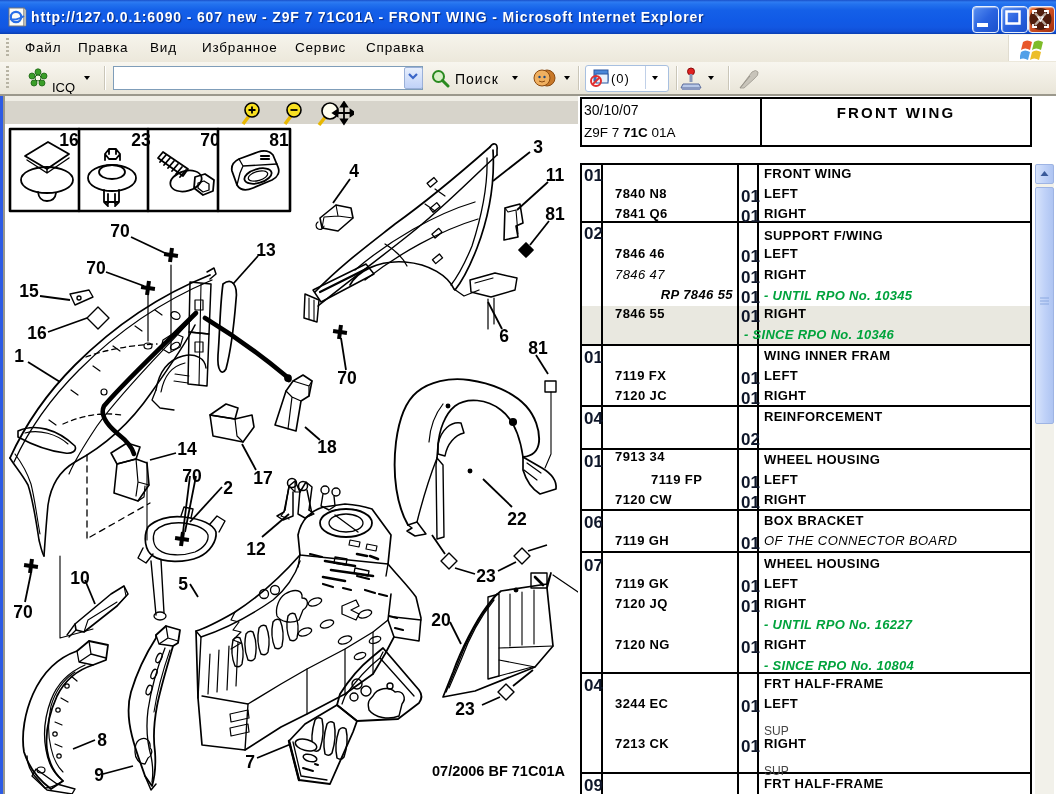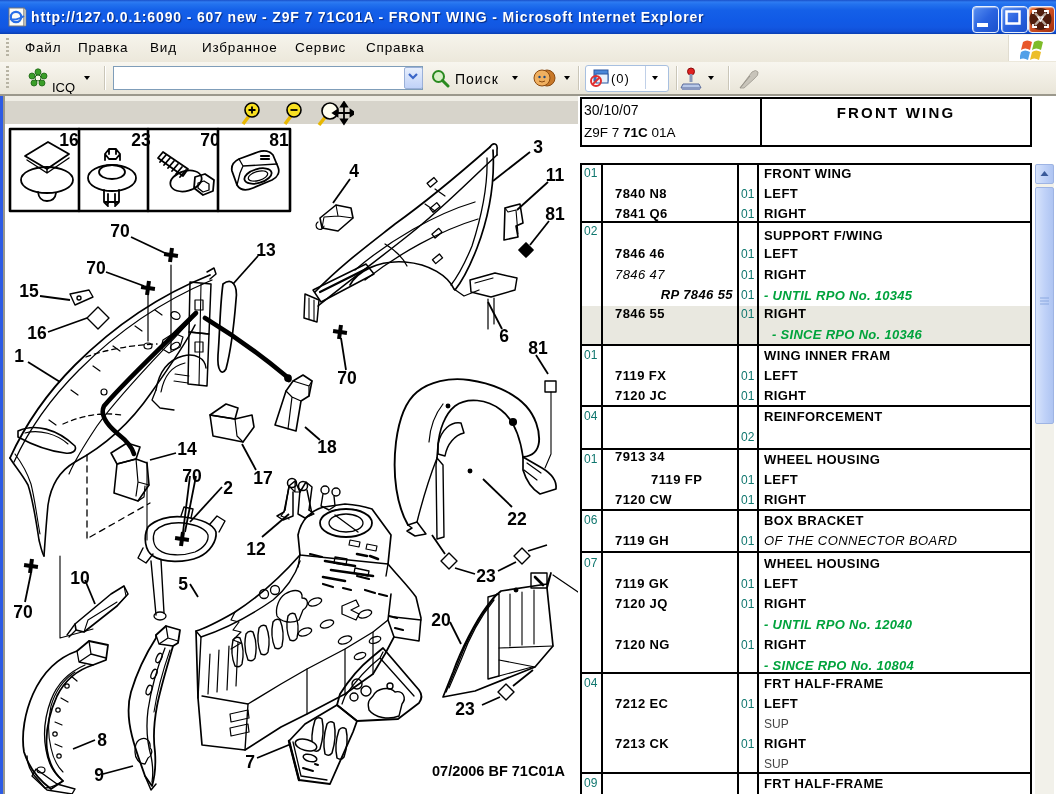--- a/index.html
+++ b/index.html
@@ -33,24 +33,24 @@
   
   #blueedge{left:0;top:96px;width:3px;height:698px;background:#2d5be4;}
   #grayedge{left:3px;top:96px;width:2px;height:698px;background:#9b988c;}
   #leftpane{left:5px;top:96px;width:573px;height:698px;background:#fff;}
   #zoomstrip{left:5px;top:101px;width:573px;height:23px;background:#d7d4cb;}
   #strip2{left:5px;top:96px;width:573px;height:5px;background:#efede5;}
   
   #rightpane{left:578px;top:96px;width:478px;height:698px;background:#fff;}
   .blk{position:absolute;background:#000;}
   .cellt{position:absolute;font-weight:bold;font-size:13px;color:#000;white-space:nowrap;letter-spacing:.4px;}
-  .idx{position:absolute;font-size:12px;color:#0f766e;font-weight:normal;}
+  .idx{position:absolute;font-size:17px;color:#0f172a;font-weight:bold;}
   .grn{color:#00a33c;font-style:italic;font-weight:bold;font-size:13px;letter-spacing:.3px;}
   .ital{font-style:italic;font-weight:normal;}
-  .sup{font-weight:normal;font-size:12px;color:#444;}
+  .sup{font-weight:normal;font-size:12px;color:#444;margin-top:7px;}
   #hl{left:582px;top:306px;width:448px;height:38px;background:#e9e8e0;}
   
   #sbtrack{left:1035px;top:164px;width:19px;height:630px;background:#f2f1ea;}
   .sbbtn{position:absolute;left:1035px;width:19px;border-radius:2px;
     background:linear-gradient(90deg,#d7e3fb,#c0d2f8 50%,#aec4f2);border:1px solid #9eb4e4;box-sizing:border-box;}
 </style>
 </head>
 <body>
 
 <div class="abs" id="titlebar"></div>
@@ -580,21 +580,21 @@
 <div class="cellt" style="left:764px;top:246px">LEFT</div>
 <div class="cellt ital" style="left:615px;top:267px">7846 47</div>
 <div class="idx" style="left:741px;top:268px">01</div>
 <div class="cellt" style="left:764px;top:267px">RIGHT</div>
 <div class="cellt" style="left:615px;top:287px;width:118px;text-align:right;font-style:italic">RP 7846 55</div>
 <div class="idx" style="left:741px;top:288px">01</div>
 <div class="grn abs" style="left:764px;top:288px">- UNTIL RPO No. 10345</div>
 <div class="cellt" style="left:615px;top:306px">7846 55</div>
 <div class="idx" style="left:741px;top:307px">01</div>
 <div class="cellt" style="left:764px;top:306px">RIGHT</div>
-<div class="grn abs" style="left:772px;top:327px">- SINCE RPO No. 10346</div>
+<div class="grn abs" style="left:744px;top:327px">- SINCE RPO No. 10346</div>
 
 <div class="idx" style="left:584px;top:348px">01</div>
 <div class="cellt" style="left:764px;top:348px">WING INNER FRAM</div>
 <div class="cellt" style="left:615px;top:368px">7119 FX</div>
 <div class="idx" style="left:741px;top:369px">01</div>
 <div class="cellt" style="left:764px;top:368px">LEFT</div>
 <div class="cellt" style="left:615px;top:388px">7120 JC</div>
 <div class="idx" style="left:741px;top:389px">01</div>
 <div class="cellt" style="left:764px;top:388px">RIGHT</div>
 
@@ -619,29 +619,29 @@
 <div class="cellt ital" style="left:764px;top:533px">OF THE CONNECTOR BOARD</div>
 
 <div class="idx" style="left:584px;top:556px">07</div>
 <div class="cellt" style="left:764px;top:556px">WHEEL HOUSING</div>
 <div class="cellt" style="left:615px;top:576px">7119 GK</div>
 <div class="idx" style="left:741px;top:577px">01</div>
 <div class="cellt" style="left:764px;top:576px">LEFT</div>
 <div class="cellt" style="left:615px;top:596px">7120 JQ</div>
 <div class="idx" style="left:741px;top:597px">01</div>
 <div class="cellt" style="left:764px;top:596px">RIGHT</div>
-<div class="grn abs" style="left:764px;top:617px">- UNTIL RPO No. 12040</div>
+<div class="grn abs" style="left:764px;top:617px">- UNTIL RPO No. 16227</div>
 <div class="cellt" style="left:615px;top:637px">7120 NG</div>
 <div class="idx" style="left:741px;top:638px">01</div>
 <div class="cellt" style="left:764px;top:637px">RIGHT</div>
 <div class="grn abs" style="left:764px;top:658px">- SINCE RPO No. 10804</div>
 
 <div class="idx" style="left:584px;top:676px">04</div>
 <div class="cellt" style="left:764px;top:676px">FRT HALF-FRAME</div>
-<div class="cellt" style="left:615px;top:696px">7212 EC</div>
+<div class="cellt" style="left:615px;top:696px">3244 EC</div>
 <div class="idx" style="left:741px;top:697px">01</div>
 <div class="cellt" style="left:764px;top:696px">LEFT</div>
 <div class="sup abs" style="left:764px;top:717px">SUP</div>
 <div class="cellt" style="left:615px;top:736px">7213 CK</div>
 <div class="idx" style="left:741px;top:737px">01</div>
 <div class="cellt" style="left:764px;top:736px">RIGHT</div>
 <div class="sup abs" style="left:764px;top:757px">SUP</div>
 
 <div class="idx" style="left:584px;top:776px">09</div>
 <div class="cellt" style="left:764px;top:776px">FRT HALF-FRAME</div>

